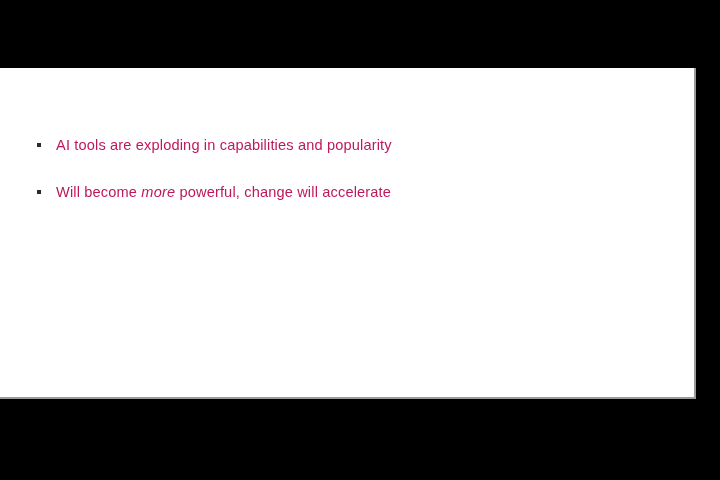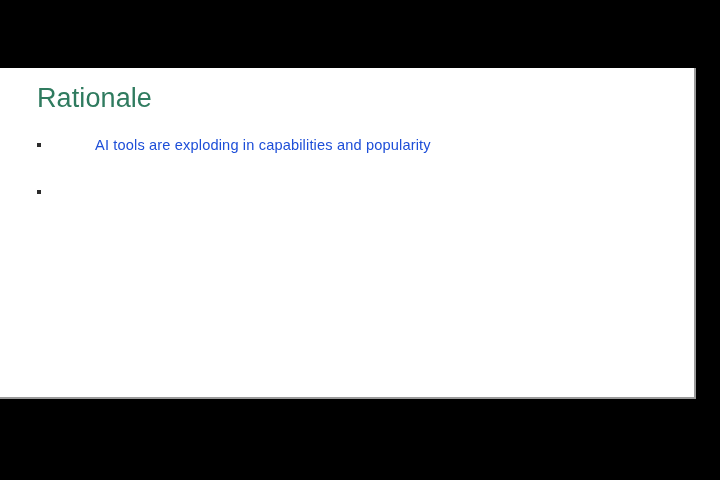--- a/index.html
+++ b/index.html
@@ -67,45 +67,44 @@
     left: 1px;
     top: 7px;
     width: 4px;
     height: 4px;
     background: #2b2b2b;
   }
   .bullet-text {
     display: block;
     font-size: 14.6px;
     line-height: 19px;
-    color: #1d4ed8;
+    color: #be185d;
     letter-spacing: 0.15px;
     white-space: nowrap;
-    margin-left: 39px;
   }
   .bullet-text em {
     font-style: italic;
   }
 </style>
 </head>
 <body>
 
 <div id="video-frame">
 
   <div id="slide">
 
-    <div id="slide-title">Rationale</div>
 
     <div id="bullet-list">
 
       <div class="bullet-row">
         <span class="bullet-marker"></span>
         <span class="bullet-text"><span>AI tools are exploding in capabilities and popularity</span></span>
       </div>
 
 
       <div class="bullet-row">
         <span class="bullet-marker"></span>
+        <span class="bullet-text"><span>Will become </span><em>more</em><span> powerful, change will accelerate</span></span>
       </div>
 
     </div>
   </div>
 </div>
 
 </body></html>

